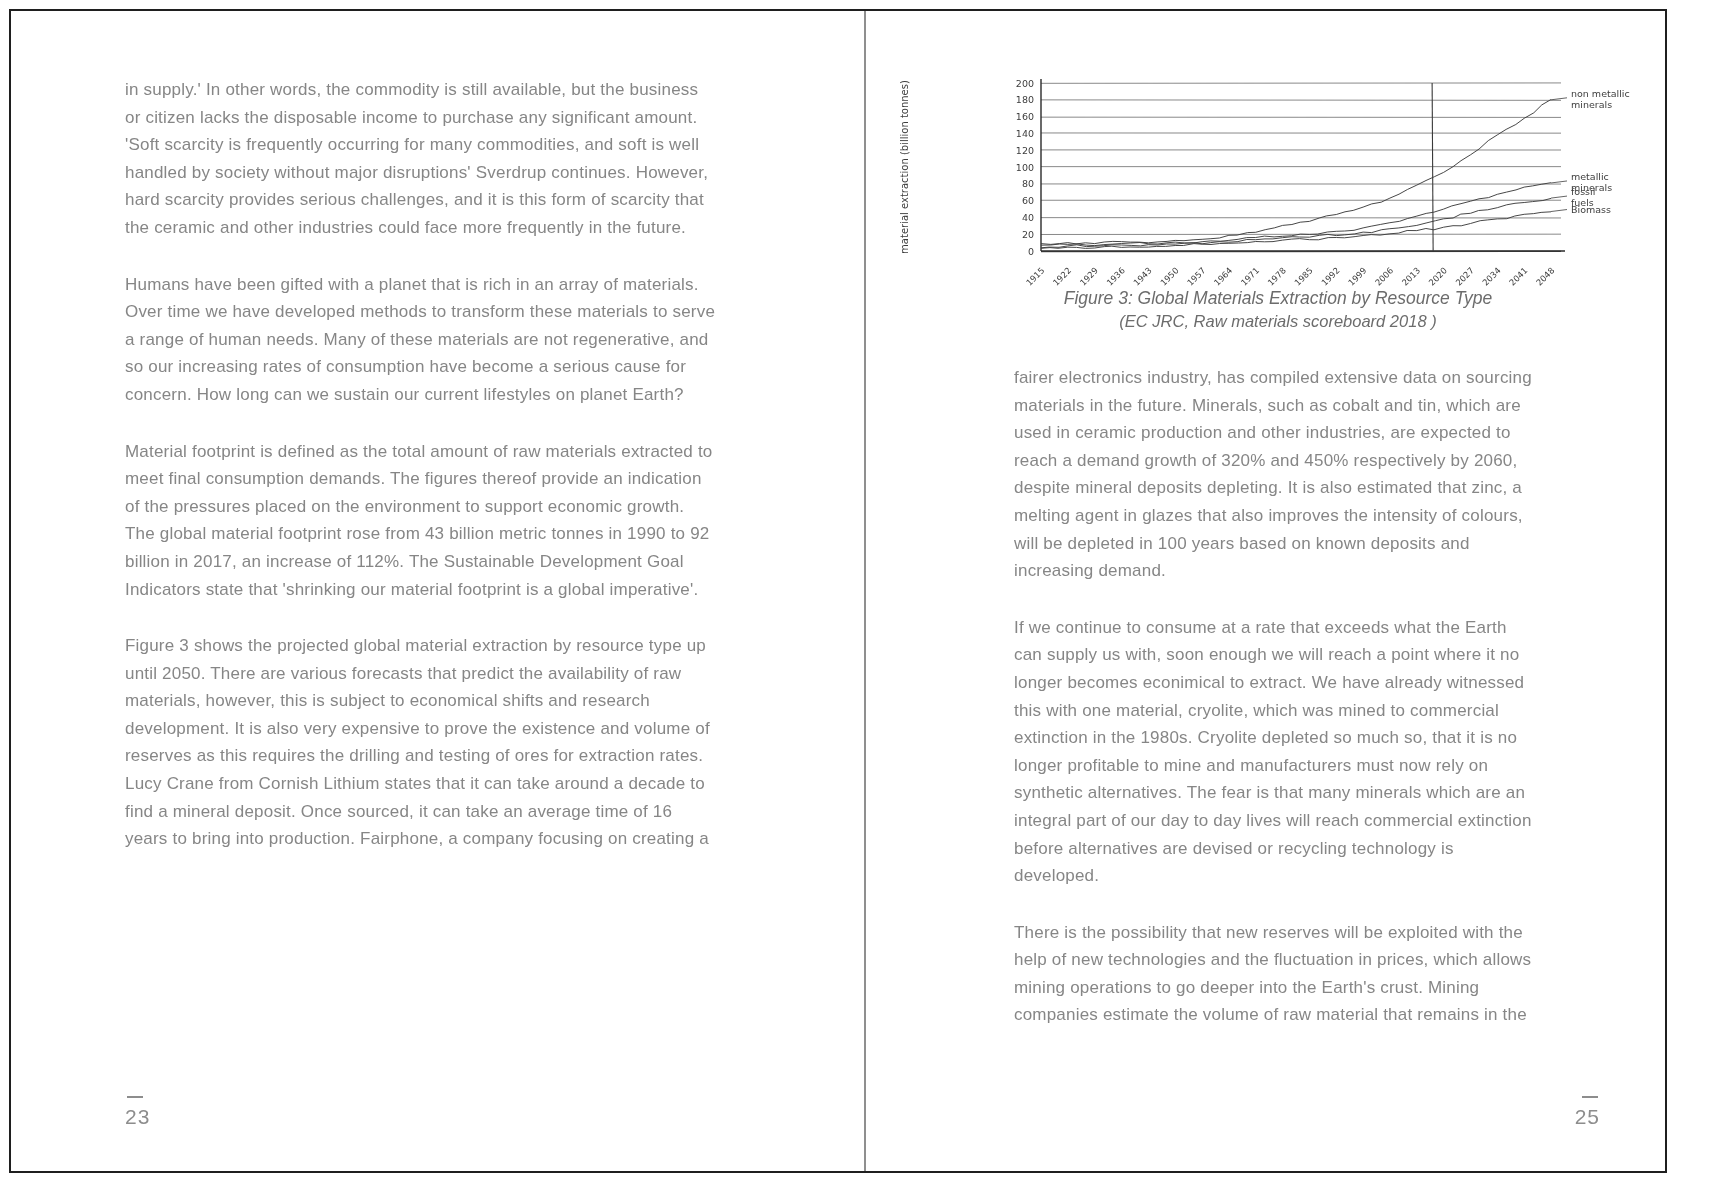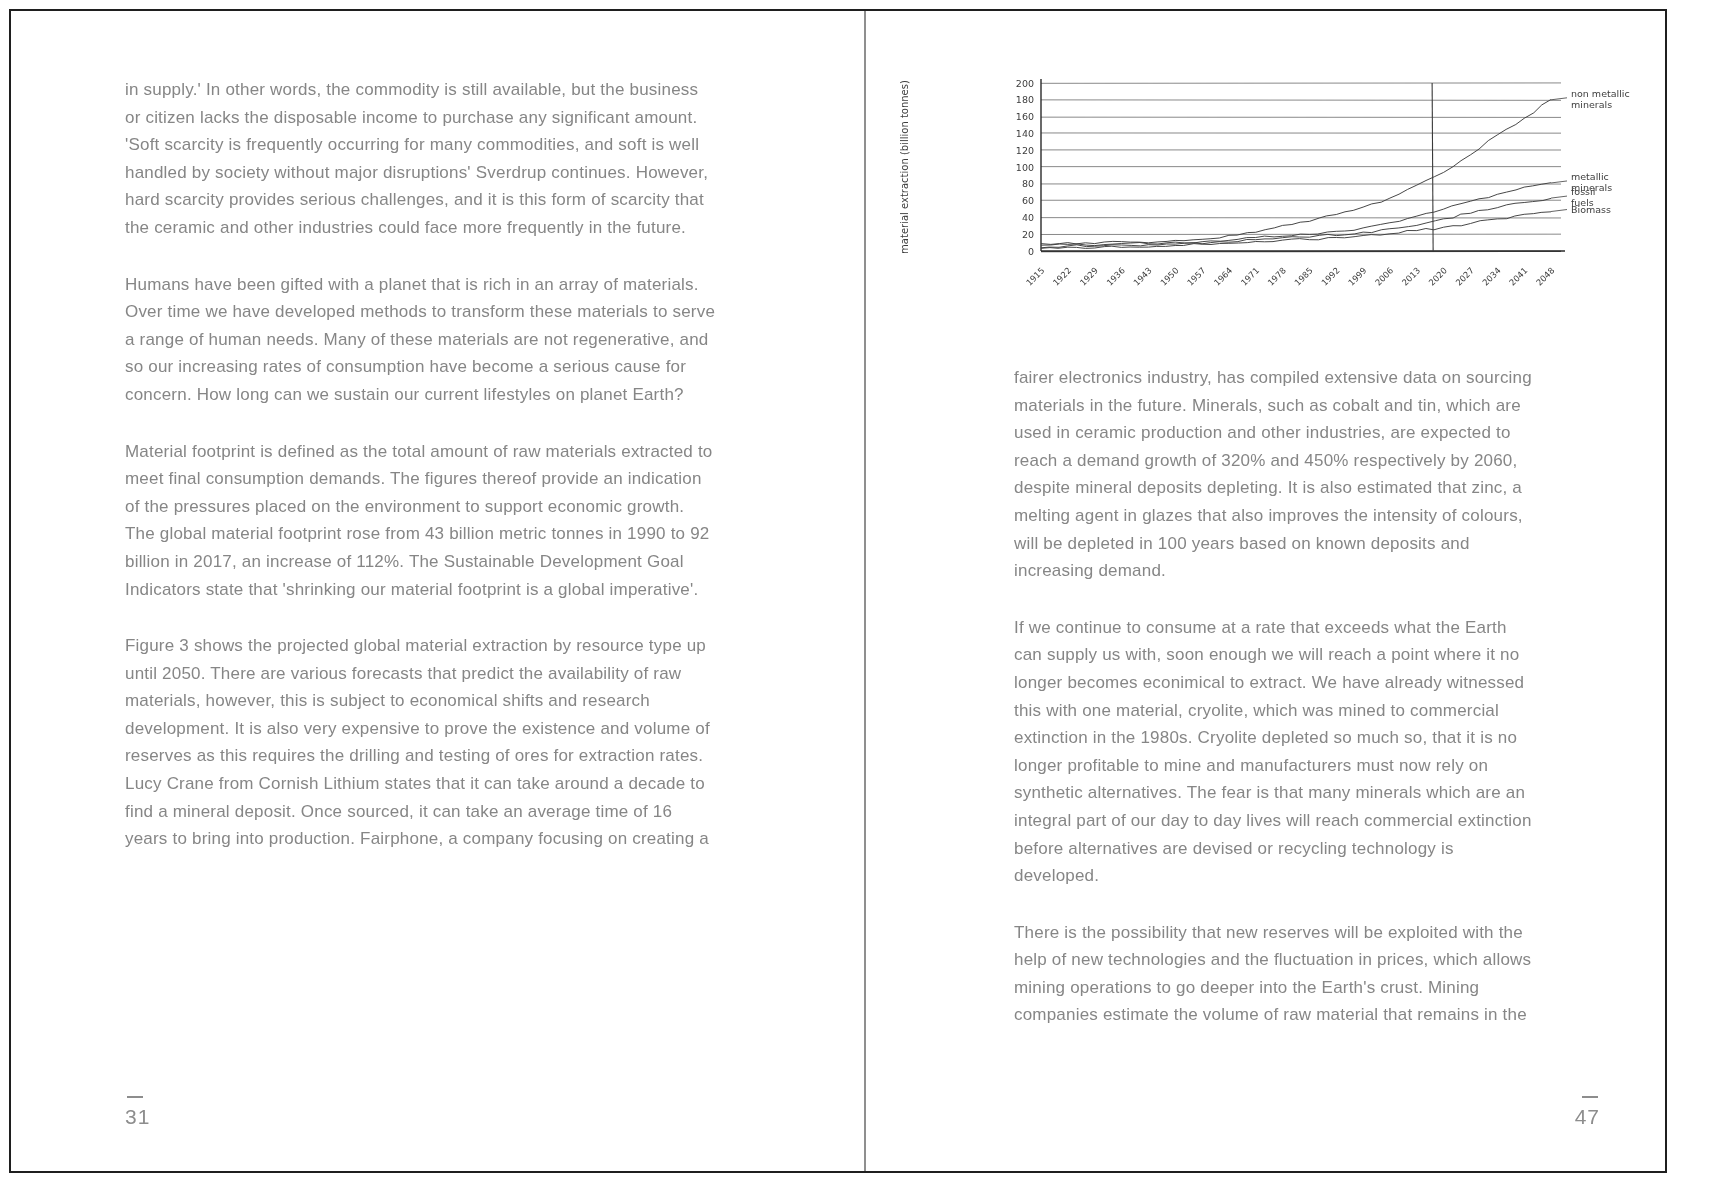--- a/index.html
+++ b/index.html
@@ -45,21 +45,21 @@
 
   <div class="textcol textcol-left">
       <p>in supply.'  In other words, the commodity is still available, but the business or citizen lacks the disposable income to purchase any significant amount.  'Soft scarcity is frequently occurring for many commodities, and soft is well handled by society without major disruptions' Sverdrup continues.  However,  hard scarcity provides serious challenges, and it is this form of scarcity that the ceramic and other industries could face more frequently in the future.</p>
       <p>Humans have been gifted with a planet that is rich in an array of materials.  Over time we have developed methods to transform these materials to serve a range of human needs.  Many of these materials are not regenerative, and so our increasing rates of consumption have become a serious cause for concern.  How long can we sustain our current lifestyles on planet Earth?</p>
       <p>Material footprint is defined as the total amount of raw materials extracted to meet final consumption demands. The figures thereof provide an indication of the pressures placed on the environment to support economic growth. The global material footprint rose from 43 billion metric tonnes in 1990 to 92 billion in 2017, an increase of 112%. The Sustainable Development Goal Indicators state that 'shrinking our material footprint is a global imperative'.</p>
       <p>Figure 3 shows the projected global material extraction by resource type up until 2050. There are various forecasts that predict the availability of raw materials, however, this is subject to economical shifts and research development.  It is also very expensive to prove the existence and volume of reserves as this requires the drilling and testing of ores for extraction rates.  Lucy Crane from Cornish Lithium states that it can take around a decade to find a mineral deposit. Once sourced, it can take an average time of 16 years to bring into production.  Fairphone, a company focusing on creating a</p>
     </div>
 
   <div class="pagenum pagenum-left">
     <span class="dash"></span>
-    <span>31</span>
+    <span>23</span>
   </div>
 
   <div class="figure">
     <svg id="chart-svg" width="780" height="228" viewBox="0 0 780 228">
         <path d="M 153 191.64477019419184 L 673 191.3883032094167" stroke="#565656" stroke-width="1.3" fill="none"></path>
         <text x="146" y="194.5" text-anchor="end" font-size="9.5" fill="#3d3d3d" font-family="DejaVu Sans, sans-serif">0</text>
         <path d="M 153 174.4988166192541 L 673 174.17043572453335" stroke="#565656" stroke-width="0.7" fill="none"></path>
         <text x="146" y="177.7" text-anchor="end" font-size="9.5" fill="#3d3d3d" font-family="DejaVu Sans, sans-serif">20</text>
         <path d="M 153 157.6355417439414 L 673 157.95992955680003" stroke="#565656" stroke-width="0.7" fill="none"></path>
         <text x="146" y="160.9" text-anchor="end" font-size="9.5" fill="#3d3d3d" font-family="DejaVu Sans, sans-serif">40</text>
@@ -114,24 +114,28 @@
         <path d="M 153.0 187.8 L 161.1 187.1 L 171.0 187.3 L 179.8 185.9 L 188.8 184.8 L 198.3 186.6 L 206.7 186.2 L 215.3 185.8 L 223.8 184.8 L 233.5 185.0 L 243.2 185.4 L 252.3 185.9 L 260.4 184.7 L 270.0 185.0 L 278.4 184.0 L 287.2 184.1 L 296.4 183.2 L 306.0 182.7 L 314.1 183.8 L 322.8 182.6 L 331.1 181.7 L 340.9 182.2 L 349.9 181.6 L 358.8 179.5 L 367.7 179.7 L 377.0 178.9 L 384.9 178.9 L 394.6 177.7 L 404.1 176.7 L 411.5 177.0 L 421.4 177.2 L 431.3 175.3 L 439.9 174.4 L 448.3 175.6 L 456.6 174.9 L 466.7 173.9 L 475.1 172.1 L 483.7 172.6 L 493.7 169.7 L 501.9 168.7 L 510.2 168.0 L 520.5 166.6 L 528.8 165.4 L 538.1 163.0 L 547.5 160.7 L 555.6 158.8 L 565.1 158.0 L 572.8 154.1 L 582.5 153.3 L 590.6 150.5 L 599.7 149.8 L 609.3 147.7 L 618.7 144.8 L 627.0 143.3 L 636.2 142.5 L 644.5 141.6 L 654.9 140.5 L 663.0 138.4" stroke="#3d3d3d" stroke-width="0.95" fill="none" stroke-linejoin="round"></path>
         <path d="M 663 138.07999999999998 L 679 136.07999999999998" stroke="#3d3d3d" stroke-width="0.8" fill="none"></path>
         <text x="683" y="135.07999999999998" font-size="9.5" fill="#3d3d3d" font-family="DejaVu Sans, sans-serif">fossil</text>
         <text x="683" y="146.07999999999998" font-size="9.5" fill="#3d3d3d" font-family="DejaVu Sans, sans-serif">fuels</text>
         <path d="M 153.0 188.3 L 162.0 187.6 L 170.0 188.3 L 179.8 187.2 L 188.6 187.4 L 197.4 188.4 L 206.7 188.0 L 216.4 186.6 L 223.8 186.2 L 233.5 187.4 L 242.1 187.0 L 251.6 187.2 L 260.4 187.1 L 268.6 186.4 L 277.7 186.4 L 287.2 185.5 L 295.4 185.5 L 305.9 183.6 L 314.1 184.2 L 323.0 184.5 L 331.7 183.5 L 340.9 183.3 L 350.5 183.0 L 359.7 182.6 L 367.7 181.5 L 376.6 181.8 L 385.0 181.6 L 394.6 180.1 L 403.7 179.1 L 411.6 178.6 L 421.4 179.7 L 430.5 179.8 L 440.2 177.6 L 448.3 177.5 L 456.5 177.8 L 467.1 176.6 L 475.1 175.5 L 483.2 174.6 L 492.1 175.1 L 501.9 173.8 L 510.7 173.1 L 519.1 170.5 L 528.8 170.6 L 537.9 168.5 L 545.9 169.8 L 555.6 167.2 L 565.0 165.7 L 573.2 165.8 L 582.5 163.5 L 592.2 160.7 L 599.7 159.9 L 609.3 158.9 L 618.8 158.7 L 626.8 156.0 L 636.2 154.3 L 645.7 153.6 L 653.1 152.4 L 663.0 151.8" stroke="#3d3d3d" stroke-width="0.95" fill="none" stroke-linejoin="round"></path>
         <path d="M 663 151.52 L 679 149.52" stroke="#3d3d3d" stroke-width="0.8" fill="none"></path>
         <text x="683" y="152.52" font-size="9.5" fill="#3d3d3d" font-family="DejaVu Sans, sans-serif">Biomass</text>
       </svg>
   </div>
 
+  <div class="caption">
+    <div class="cap1">Figure 3: Global Materials Extraction by Resource Type</div>
+    <div class="cap2">(EC JRC, Raw materials scoreboard 2018 )</div>
+  </div>
 
   <div class="textcol textcol-right">
       <p>fairer electronics industry, has compiled extensive data on sourcing materials in the future.  Minerals, such as cobalt and tin, which are used in ceramic production and other industries, are expected to reach a demand growth of 320% and 450% respectively by 2060, despite mineral deposits depleting.  It is also estimated that zinc, a melting agent in glazes that also improves the intensity of colours, will be depleted in 100 years based on known deposits and increasing demand.</p>
       <p>If we continue to consume at a rate that exceeds what the Earth can supply us with, soon enough we will reach a point where it no longer becomes econimical to extract.  We have already witnessed this with one material, cryolite, which was mined to commercial extinction in the 1980s.  Cryolite depleted so much so, that it is no longer profitable to mine and manufacturers must now rely on synthetic alternatives.  The fear is that many minerals which are an integral part of our day to day lives will reach commercial extinction before alternatives are devised or recycling technology is developed.</p>
       <p>There is the possibility that new reserves will be exploited with the help of new technologies and the fluctuation in prices, which allows mining operations to go deeper into the Earth's crust.  Mining companies estimate the volume of raw material that remains in the</p>
     </div>
 
   <div class="pagenum pagenum-right">
     <span class="dash"></span>
-    <span>47</span>
+    <span>25</span>
   </div>
 </div>
 
 </body></html>

